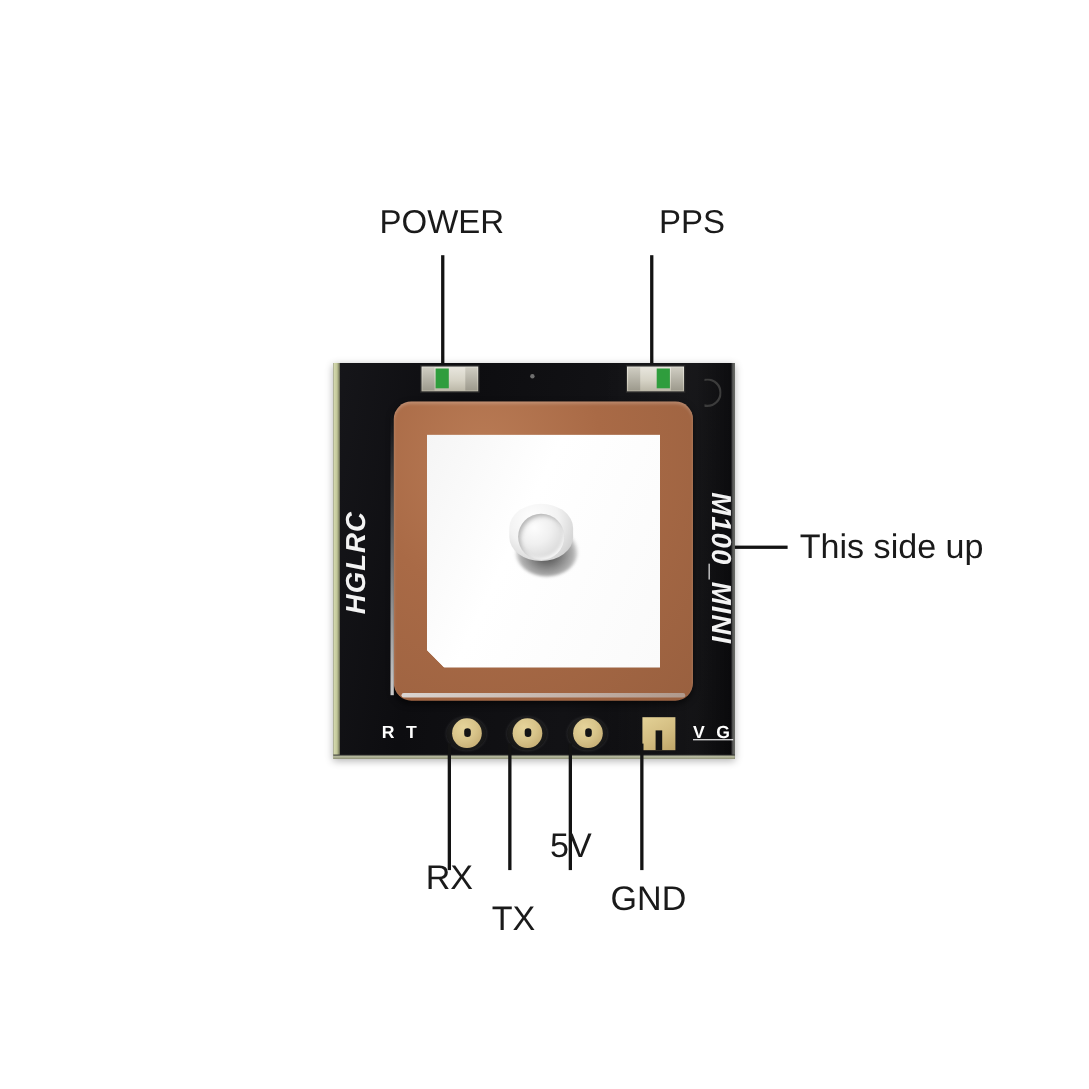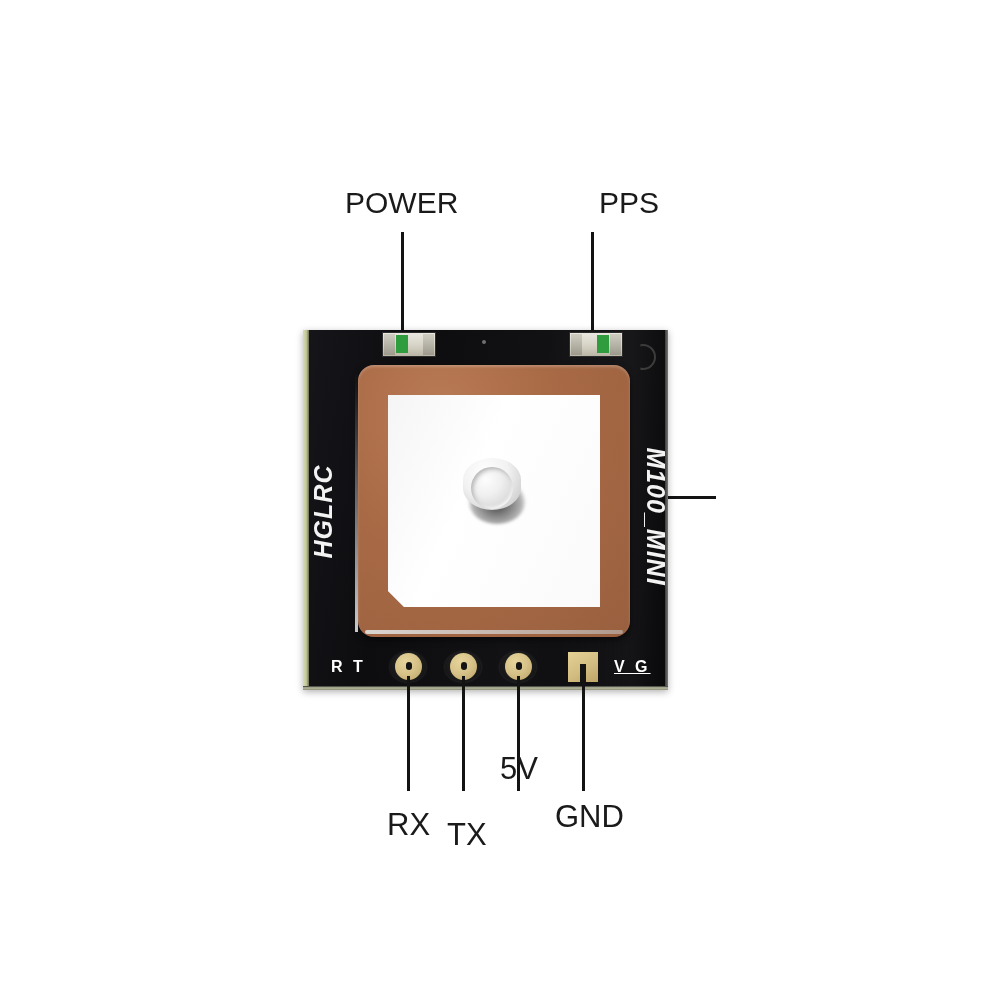--- a/index.html
+++ b/index.html
@@ -252,21 +252,21 @@
     width: 22px;
     height: 22px;
     border: 2px solid #3c3c3c;
     border-radius: 50%;
     clip-path: polygon(40% 0, 100% 0, 100% 100%, 40% 100%);
   }
 
   
   #padrow {
     position: absolute;
-    left: 0;
+    left: 16px;
     top: 316px;
     width: 100%;
     height: 44px;
   }
   .pad-ring {
     position: absolute;
     top: 6px;
     width: 36px;
     height: 30px;
     border-radius: 50%;
@@ -325,20 +325,21 @@
 
 <div id="stage">
 
   <div class="label label-top" style="left:345px; top:188px;">POWER</div>
   <div class="label label-top" style="left:556px; top:188px;margin-left:43px;">PPS</div>
 
   <div class="lead-v" style="left:401px; top:232px; height:112px;"></div>
   <div class="lead-v" style="left:591px; top:232px; height:112px;"></div>
 
   <div class="lead-h" style="left:558px; top:496px; width:158px;"></div>
+  <div class="label label-right" style="left:727px; top:481px;">This side up</div>
 
   <div id="pcb">
     <div id="pcb-edge-left"></div>
     <div id="pcb-edge-right"></div>
     <div id="pcb-edge-bottom"></div>
     <div id="pcb-sheen"></div>
 
     <div class="led" id="led-power">
       <div class="chip-l"></div>
       <div class="chip-r"></div>
@@ -383,18 +384,18 @@
 
       <div class="silk-pin" id="silk-vg">V G</div>
     </div>
   </div>
 
   <div class="lead-v" style="left:407px; top:676px; height:115px;"></div>
   <div class="lead-v" style="left:462px; top:676px; height:115px;"></div>
   <div class="lead-v" style="left:517px; top:676px; height:115px;"></div>
   <div class="lead-v" style="left:582px; top:676px; height:115px;"></div>
 
-  <div class="label label-bot" style="left:387px; top:809px;">RX</div>
+  <div class="label label-bot" style="left:387px; top:782px;">RX</div>
   <div class="label label-bot" style="left:447px; top:801px;margin-top:18px;">TX</div>
   <div class="label label-bot" style="left:500px; top:753px;">5V</div>
   <div class="label label-bot" style="left:555px; top:801px;">GND</div>
 
 </div>
 
 </body></html>

